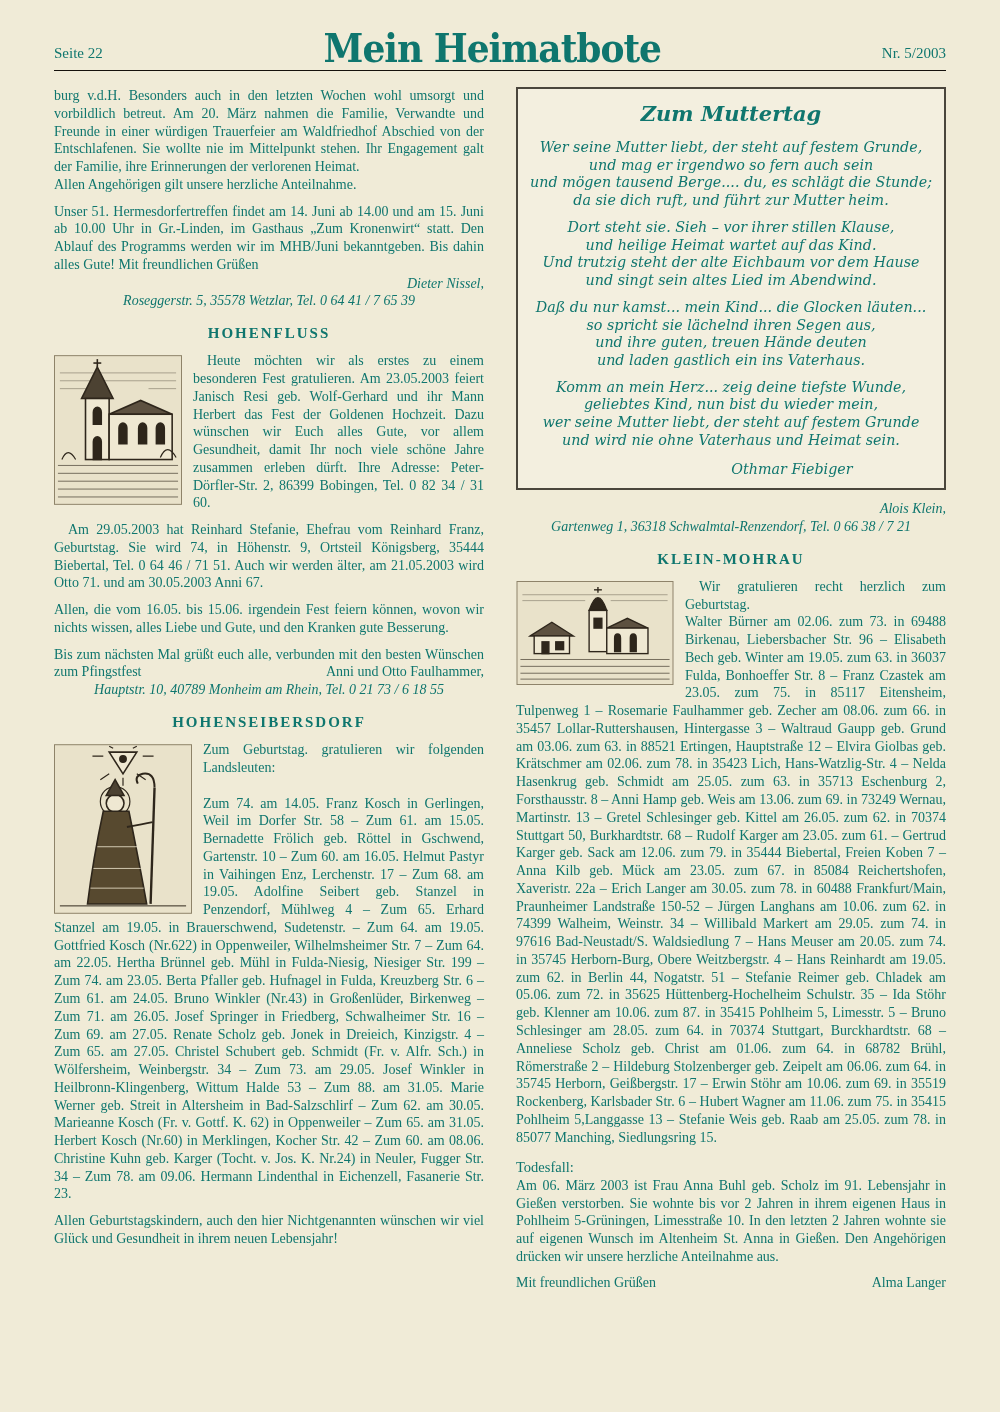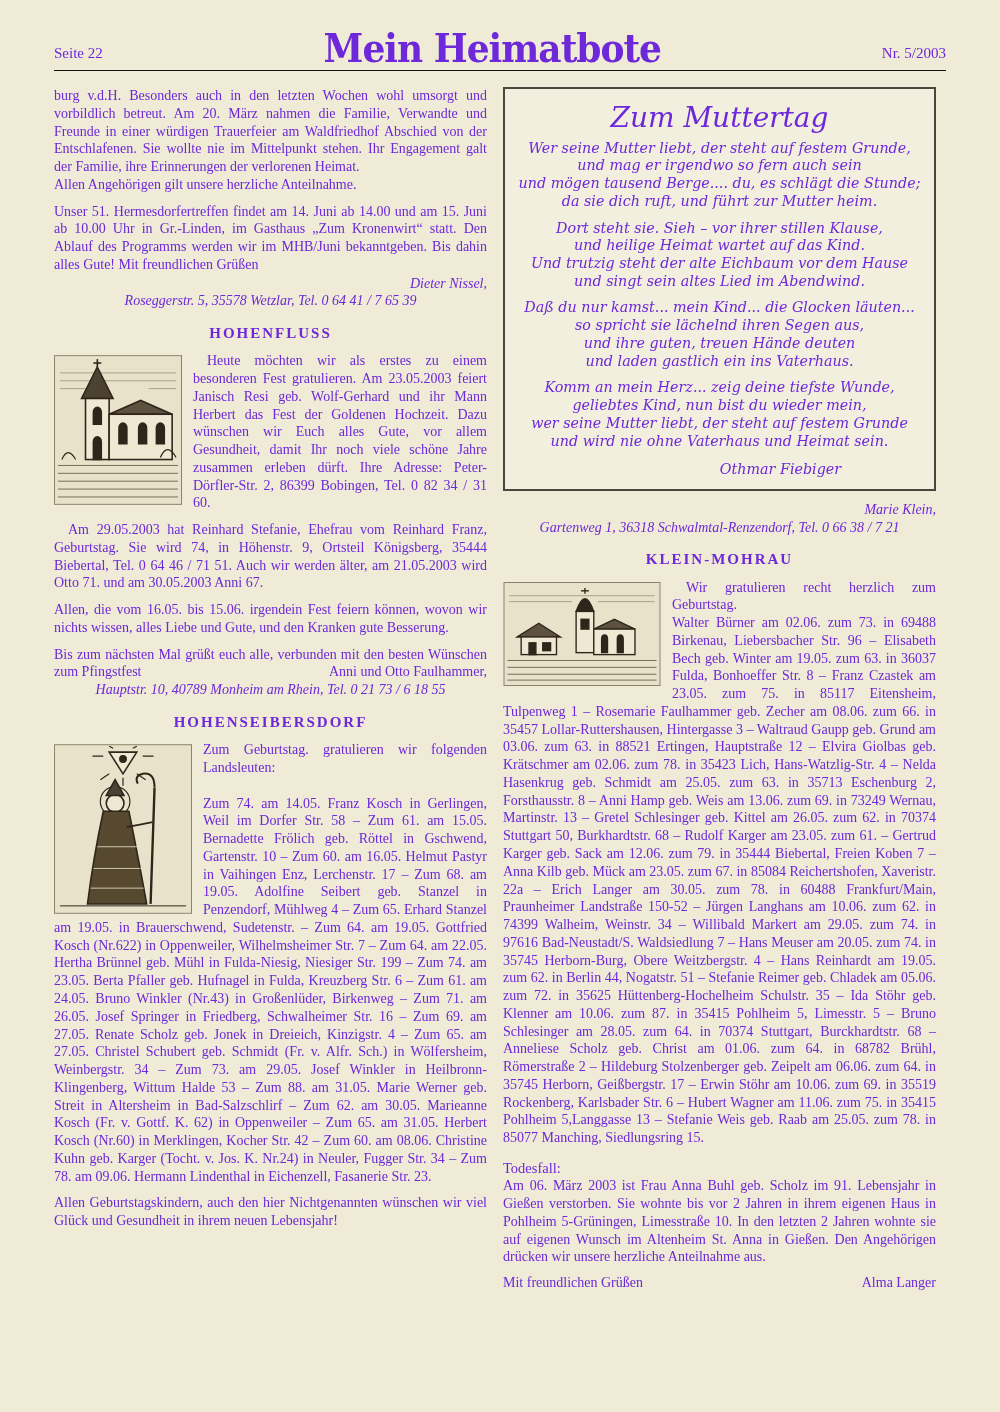--- a/index.html
+++ b/index.html
@@ -1,33 +1,33 @@
 <!DOCTYPE html>
 <html lang="de"><head>
 <meta charset="utf-8">
 <style>
   * { margin:0; padding:0; box-sizing:border-box; }
   html,body { background:#f0ebd7; }
   .page {
     position:relative; width:1000px; height:1412px; margin:0 auto;
-    background:#f0ebd7; color:#6d28d9; overflow:hidden;
+    background:#f0ebd7; color:#0f766e; overflow:hidden;
     padding:30px 54px 26px 54px;
     font-family:"Liberation Serif", serif;
   }
   
   .mast-row { display:flex; justify-content:space-between; align-items:flex-end; }
   .page-num, .issue { font-size:15px; padding-bottom:4px; }
   .masthead {
     font-family:"DejaVu Serif", serif; font-weight:700; font-size:36px;
     letter-spacing:-1px; transform:scaleY(1.08); line-height:1;
   }
   .rule { border-bottom:1.8px solid #15110c; margin-top:4px; }
 
   
-  .columns { display:flex; gap:16px; margin-top:16px; }
+  .columns { display:flex; gap:32px; margin-top:16px; }
   .col { width:433px; font-size:14px; line-height:1.27; text-align:justify; hyphens:auto; }
 
   p.sp { margin-top:9px; }
   .ind { text-indent:14px; }
   h2.sect { font-size:15px; letter-spacing:2px; text-align:center; font-weight:700; margin:14px 0 9px; }
   h3.sub { font-size:14.5px; font-weight:400; margin-top:12px; text-align:left; }
 
   .sig-name { text-align:right; font-style:italic; margin-top:1px; }
   .sig-addr { text-align:center; font-style:italic; }
   .inline-sig { float:right; }
@@ -39,21 +39,21 @@
   .flow::after { content:""; display:block; clear:both; }
   .list-start { margin-top:18px; }
 
   
   .poem-box {
     border:2px solid #4a463c; background:#f3efdf;
     padding:12px 8px 10px; text-align:center;
     font-family:"DejaVu Serif", serif; font-style:italic;
     font-size:14.3px; line-height:1.24;
   }
-  .poem-title { font-size:28px; font-weight:400; font-style:italic; margin-bottom:4px; }
+  .poem-title { font-size:21px; font-weight:700; font-style:italic; margin-bottom:12px; }
   .stanza { margin-bottom:9px; }
   .poem-author { text-align:center; padding-left:122px; margin-top:11px; }
 
   .after-box { margin-top:10px; }
   b { font-weight:400; }
 </style>
 </head>
 <body>
 
 <div class="page">
@@ -166,21 +166,21 @@
         <div class="stanza">
           <p>Komm an mein Herz... zeig deine tiefste Wunde,</p>
           <p>geliebtes Kind, nun bist du wieder mein,</p>
           <p>wer seine Mutter liebt, der steht auf festem Grunde</p>
           <p>und wird nie ohne Vaterhaus und Heimat sein.</p>
         </div>
 
         <p class="poem-author">Othmar Fiebiger</p>
       </div>
 
-      <p class="sig-name after-box">Marie Klein,</p>
+      <p class="sig-name after-box">Alois Klein,</p>
       <p class="sig-addr">Gartenweg 1, 36318 Schwalmtal-Renzendorf, Tel. 0 66 38 / 7 21</p>
 
       <h2 class="sect">KLEIN-MOHRAU</h2>
 
       <div class="flow">
         <span class="fig">
           <svg viewBox="0 0 160 106" width="158" height="104">
             <rect x="0.5" y="0.5" width="159" height="105" fill="#e9e2ca" stroke="#8d8268"></rect>
             <g stroke="#2e261b" stroke-width="1.4" fill="none">
               <path d="M6 14 H154 M6 20 H70 M96 20 H154" stroke-width="0.7" opacity="0.5"></path>

